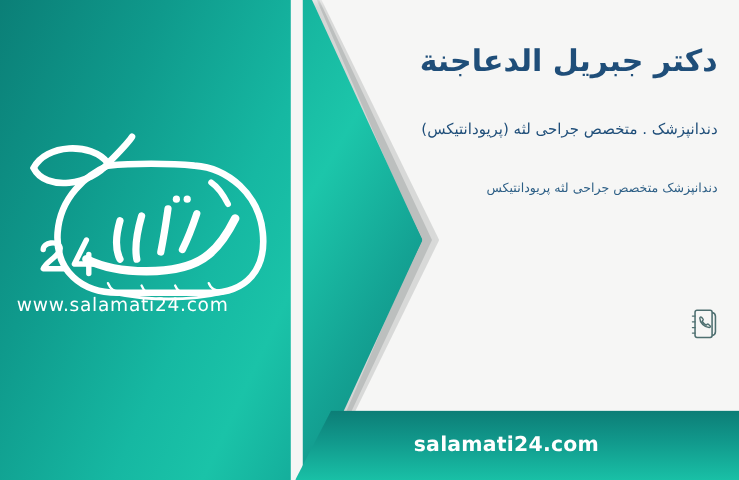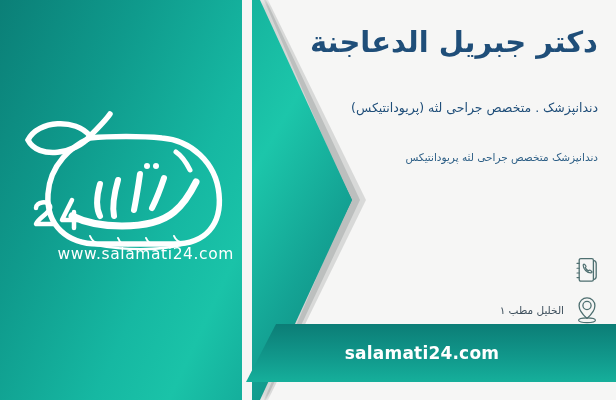--- a/index.html
+++ b/index.html
@@ -61,41 +61,41 @@
   .logo-wrap{
     position:absolute;
     left:14px;top:108px;
     width:232px;height:160px;
   }
   .logo-wrap svg{display:block;}
   .logo-url{
     position:absolute;
     left:14px;top:245px;
     width:220px;
-    text-align:right;
+    text-align:left;
     color:#ffffff;
     font-size:15.5px;
     letter-spacing:.6px;
     font-family:"DejaVu Sans","Liberation Sans",sans-serif;
   }
 
   
   .content{
     position:absolute;
     left:352px;top:0;
     width:264px;height:346px;
     direction:rtl;
     text-align:right;
   }
   .doc-name{
     position:absolute;
-    right:18px;top:24px;
+    right:18px;top:35px;
     width:246px;
     color:#1f4e79;
-    font-size:29px;
+    font-size:25px;
     font-weight:bold;
     line-height:1.25;
     white-space:nowrap;
     text-align:right;
   }
   .spec-main{
     position:absolute;
     right:18px;top:99px;
     width:246px;
     color:#1f4e79;
@@ -143,21 +143,21 @@
     white-space:nowrap;
     text-align:right;
     flex:1 1 auto;
   }
   .crow.phone .ctext{min-height:1px;}
 
   
   .bottom-bar{
     position:absolute;
     left:246px;bottom:0;
-    width:370px;height:76px;
+    width:370px;height:58px;
     background:linear-gradient(180deg,#0c7d76 0%,#11998c 45%,#19c0a6 100%);
     clip-path:polygon(30px 0, 370px 0, 370px 58px, 0 58px);
   }
   .bottom-bar-text{
     position:absolute;
     left:0;top:0;
     width:370px;height:58px;
     display:flex;align-items:center;justify-content:center;
     color:#ffffff;
     font-size:17px;
@@ -229,31 +229,20 @@
           <path d="M3.2 6.4 L1 6.4 M3.2 11.2 L1 11.2 M3.2 16 L1 16 M3.2 20.6 L1 20.6" stroke="#4e6f70" stroke-width="1.1" stroke-linecap="round"></path>
           <path d="M7.2 8.2 C7.2 7.2 8 6.8 8.6 7.4 L9.7 8.6 C10.1 9 10.1 9.5 9.8 9.9
                    L9.2 10.6 C9.9 12.1 11 13.2 12.5 13.9 L13.2 13.3
                    C13.6 13 14.1 13 14.5 13.4 L15.7 14.5 C16.3 15.1 15.9 15.9 14.9 15.9
                    C11 15.9 7.2 12.1 7.2 8.2 Z" stroke="#4e6f70" stroke-width="1.2" fill="none" stroke-linejoin="round"></path>
         </svg>
       </span>
       <span class="ctext"></span>
     </div>
 
-    <div class="crow address">
-      <span class="cicon">
-        <svg width="24" height="28" viewBox="0 0 24 28" fill="none" xmlns="http://www.w3.org/2000/svg">
-          <path d="M12 1.8 C7.6 1.8 4.1 5.3 4.1 9.7 C4.1 15.3 12 22.4 12 22.4
-                   C12 22.4 19.9 15.3 19.9 9.7 C19.9 5.3 16.4 1.8 12 1.8 Z" stroke="#4e6f70" stroke-width="1.3" fill="none" stroke-linejoin="round"></path>
-          <circle cx="12" cy="9.5" r="4.1" stroke="#4e6f70" stroke-width="1.3" fill="none"></circle>
-          <ellipse cx="12" cy="24.3" rx="8.4" ry="2.4" stroke="#4e6f70" stroke-width="1.2" fill="none"></ellipse>
-        </svg>
-      </span>
-      <span class="ctext">الخليل مطب ١</span>
-    </div>
 
   </div>
 
   <div class="bottom-bar">
     <div class="bottom-bar-text">salamati24.com</div>
   </div>
 
 </div>
 
 </body></html>

